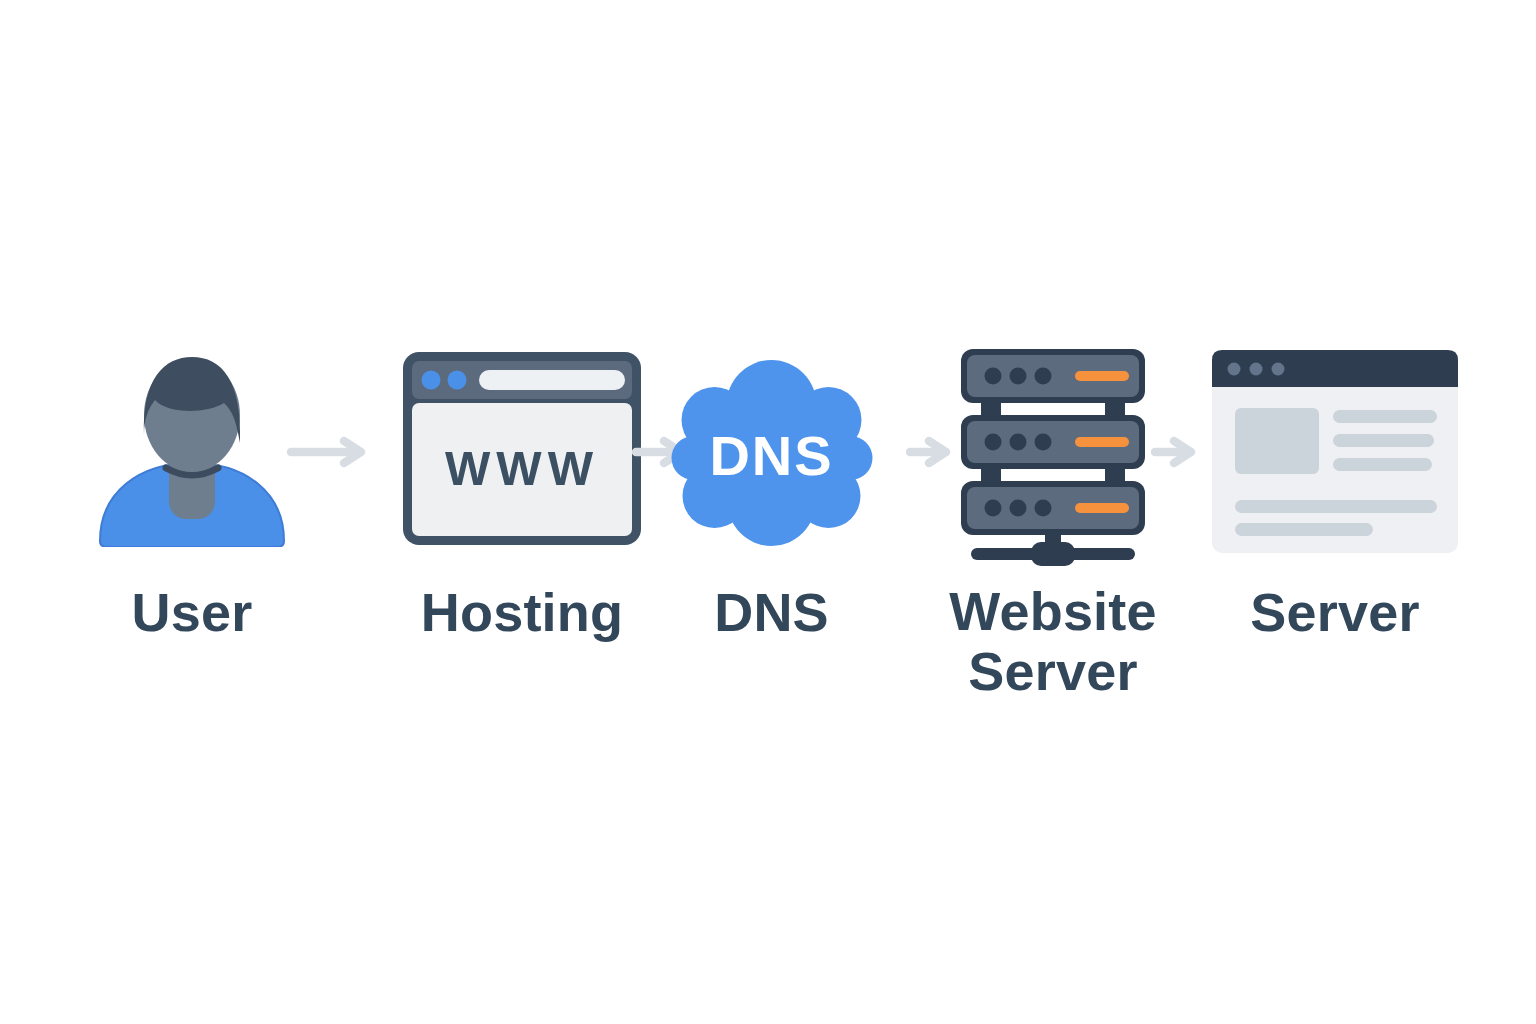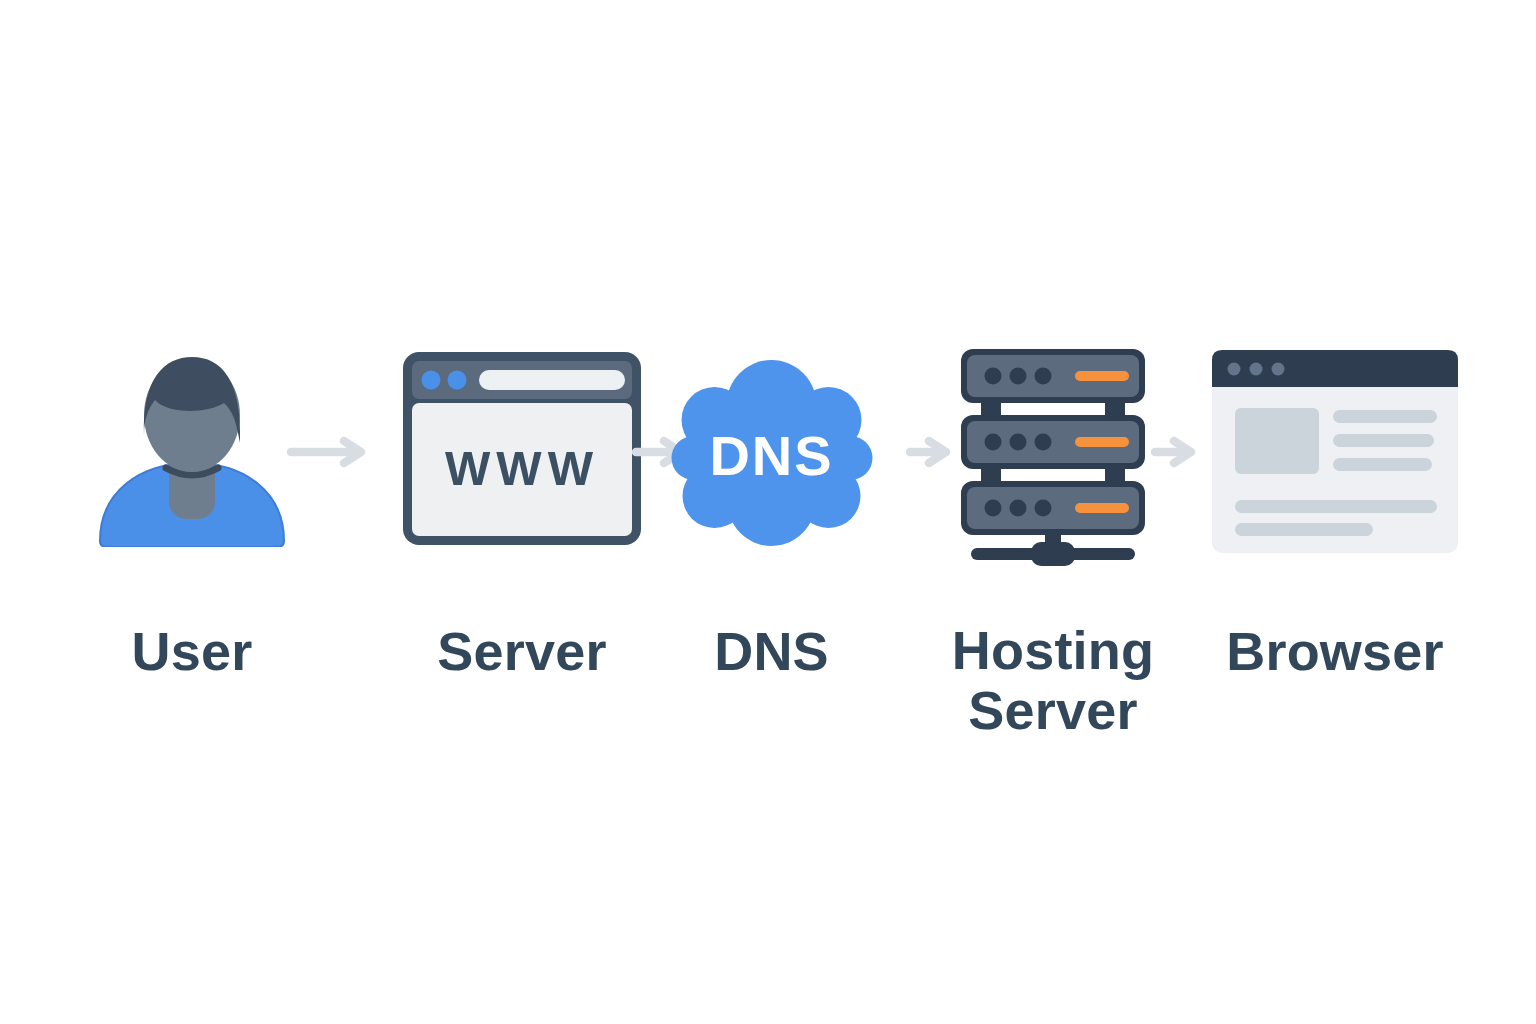--- a/index.html
+++ b/index.html
@@ -19,21 +19,20 @@
     left: 50%;
     transform: translateX(-50%);
     width: 270px;
     text-align: center;
     font-size: 54px;
     font-weight: 700;
     line-height: 1.11;
     color: #33475b;
     letter-spacing: 0.2px;
     white-space: normal;
-    margin-top: 39px;
   }
   .arrow { position: absolute; }
   svg text {
     font-family: "Liberation Sans", sans-serif;
     font-weight: 700;
   }
   
   #node-user    { left: 86px;  top: 350px; width: 212px; height: 360px; }
   #node-browser { left: 402px; top: 350px; width: 240px; height: 360px; }
   #node-dns     { left: 670px; top: 350px; width: 203px; height: 360px; }
@@ -71,21 +70,21 @@
   <div class="node" id="node-browser">
     <svg class="node-icon" style="top:2px" width="238" height="193" viewBox="0 0 238 193">
       <rect x="0" y="0" width="238" height="193" rx="16" fill="#405266"></rect>
       <rect x="9" y="9" width="220" height="38" rx="7" fill="#5b6b7d"></rect>
       <circle cx="28" cy="28" r="9.5" fill="#4a90e8"></circle>
       <circle cx="54" cy="28" r="9.5" fill="#4a90e8"></circle>
       <rect x="76" y="18" width="146" height="20" rx="10" fill="#eef1f4"></rect>
       <rect x="9" y="51" width="220" height="133" rx="7" fill="#eef0f2"></rect>
       <text x="119" y="133" text-anchor="middle" font-size="48" letter-spacing="6" fill="#3c5064">WWW</text>
     </svg>
-    <div class="node-label">Server</div>
+    <div class="node-label">Hosting</div>
   </div>
 
   <svg class="arrow" id="arrow-2" width="56" height="32" viewBox="0 0 56 32">
     <g stroke="#d8dde3" stroke-width="8.5" stroke-linecap="round" stroke-linejoin="round" fill="none">
       <line x1="5" y1="16" x2="40" y2="16"></line>
       <polyline points="33,5 50,16 33,27"></polyline>
     </g>
   </svg>
 
   <div class="node" id="node-dns">
@@ -149,21 +148,21 @@
           <circle cx="82" cy="159" r="8.5" fill="#2e3e50"></circle>
         <rect x="114" y="154" width="54" height="10" rx="5" fill="#f6923e"></rect>
       </g>
 
       <g fill="#2e3e50">
         <rect x="84" y="184" width="16" height="24"></rect>
         <rect x="10" y="199" width="164" height="12" rx="6"></rect>
         <rect x="70" y="193" width="44" height="24" rx="10"></rect>
       </g>
     </svg>
-    <div class="node-label">Hosting Server</div>
+    <div class="node-label">Website Server</div>
   </div>
 
   <svg class="arrow" id="arrow-4" width="46" height="32" viewBox="0 0 46 32">
     <g stroke="#d8dde3" stroke-width="8.5" stroke-linecap="round" stroke-linejoin="round" fill="none">
       <line x1="4" y1="16" x2="30" y2="16"></line>
       <polyline points="23,5 40,16 23,27"></polyline>
     </g>
   </svg>
 
   <div class="node" id="node-website">
@@ -177,16 +176,16 @@
       </g>
       <g fill="#cbd3db">
         <rect x="23" y="58" width="84" height="66" rx="6"></rect>
         <rect x="121" y="60" width="104" height="13" rx="6.5"></rect>
         <rect x="121" y="84" width="101" height="13" rx="6.5"></rect>
         <rect x="121" y="108" width="99" height="13" rx="6.5"></rect>
         <rect x="23" y="150" width="202" height="13" rx="6.5"></rect>
         <rect x="23" y="173" width="138" height="13" rx="6.5"></rect>
       </g>
     </svg>
-    <div class="node-label">Browser</div>
+    <div class="node-label">Server</div>
   </div>
 
 </div>
 
 </body></html>

